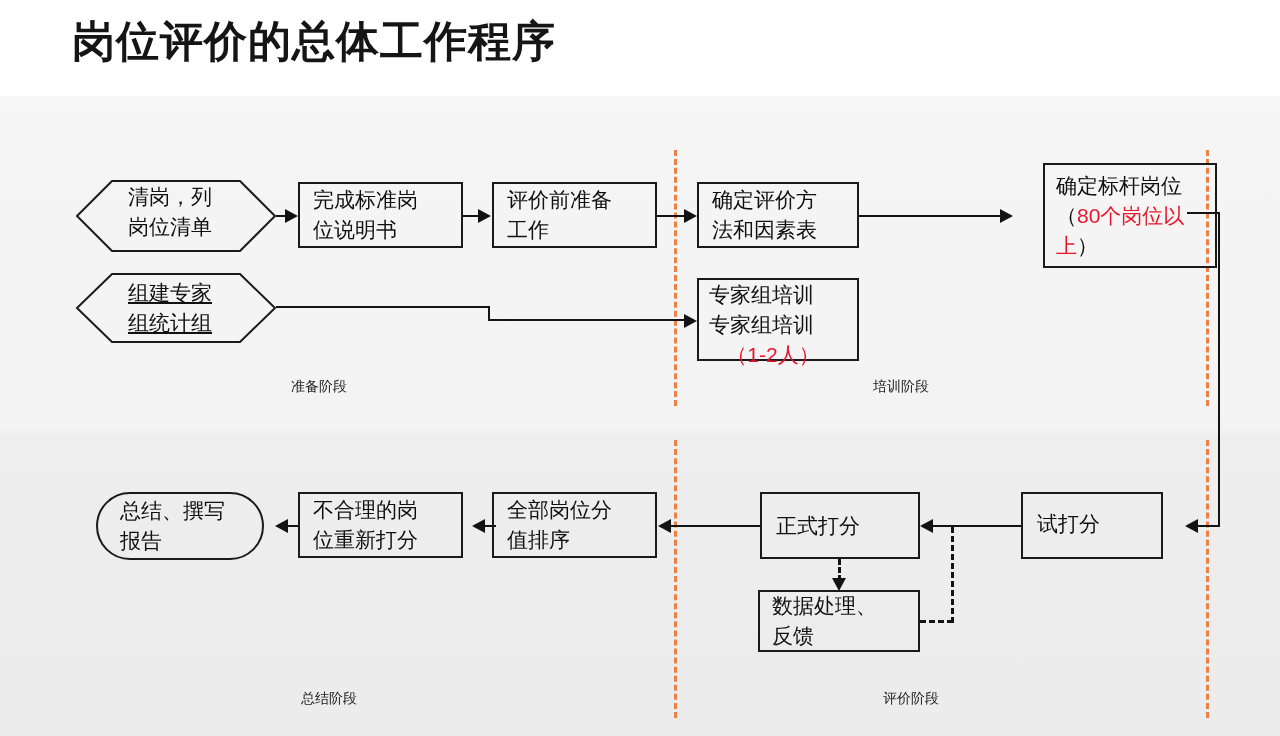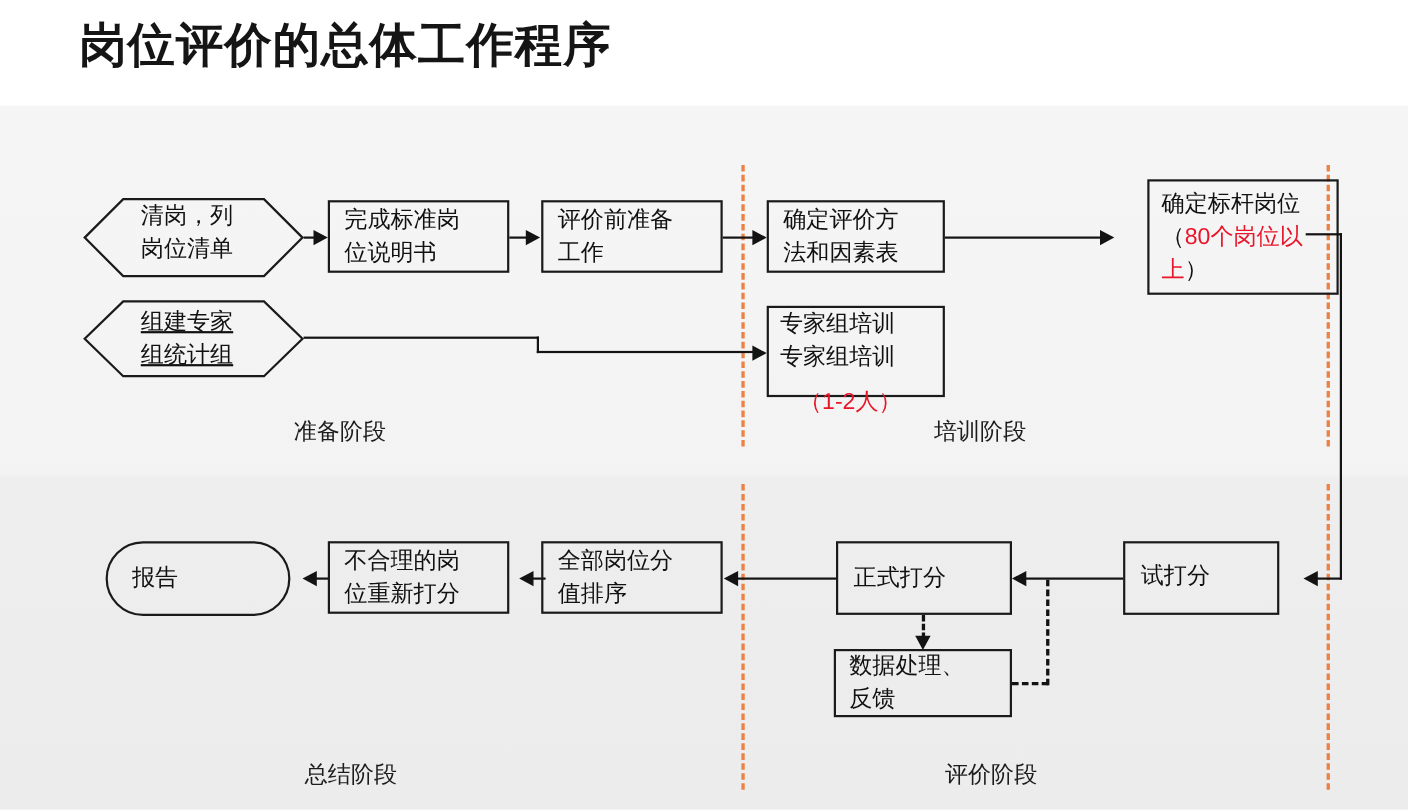--- a/index.html
+++ b/index.html
@@ -75,21 +75,21 @@
   }
   .hex .hexsvg {
     position: absolute;
     left: 0; top: 0;
     overflow: visible;
   }
   .hex .hextext {
     position: relative;
     z-index: 2;
   }
-  .red { color: #e8162a; margin-top: 11px; }
+  .red { color: #e8162a; }
 
   
   .ln-h, .ln-v {
     position: absolute;
     background: #131313;
   }
   .ln-h { height: 2px; }
   .ln-v { width: 2px; }
 
   .dash-v {
@@ -126,23 +126,24 @@
   
   .divider {
     position: absolute;
     width: 0;
     border-left: 3px dashed #ed8042;
   }
 
   
   .phase-label {
     position: absolute;
-    font-size: 21px;
+    font-size: 14px;
     color: #1d1d1d;
     white-space: nowrap;
+    margin-left: 24px;
   }
 </style>
 </head>
 <body>
 
 <div id="slide">
 
   <div class="title-band"></div>
   <div class="page-title">岗位评价的总体工作程序</div>
 
@@ -217,20 +218,21 @@
   <div class="node rect" style="left:697px; top:278px; width:162px; height:83px; padding-left:10px;justify-content:space-between;">
     <span class="ln">专家组培训</span>
     <span class="ln">专家组培训</span>
     <span class="ln red" style="text-align:center; padding-right:14px;">（1-2人）</span>
   </div>
 
   <div class="phase-label" style="left:267px; top:378px;">准备阶段</div>
   <div class="phase-label" style="left:849px; top:378px;">培训阶段</div>
 
   <div class="node stadium" style="left:96px; top:492px; width:168px; height:68px;">
+    <span class="ln">总结、撰写</span>
     <span class="ln">报告</span>
   </div>
 
   <div class="ln-h" style="left:278px; top:525px; width:22px;"></div>
   <div class="arrow left" style="left:275px; top:519px;"></div>
 
   <div class="node rect" style="left:298px; top:492px; width:165px; height:66px;">
     <span class="ln">不合理的岗</span>
     <span class="ln">位重新打分</span>
   </div>

